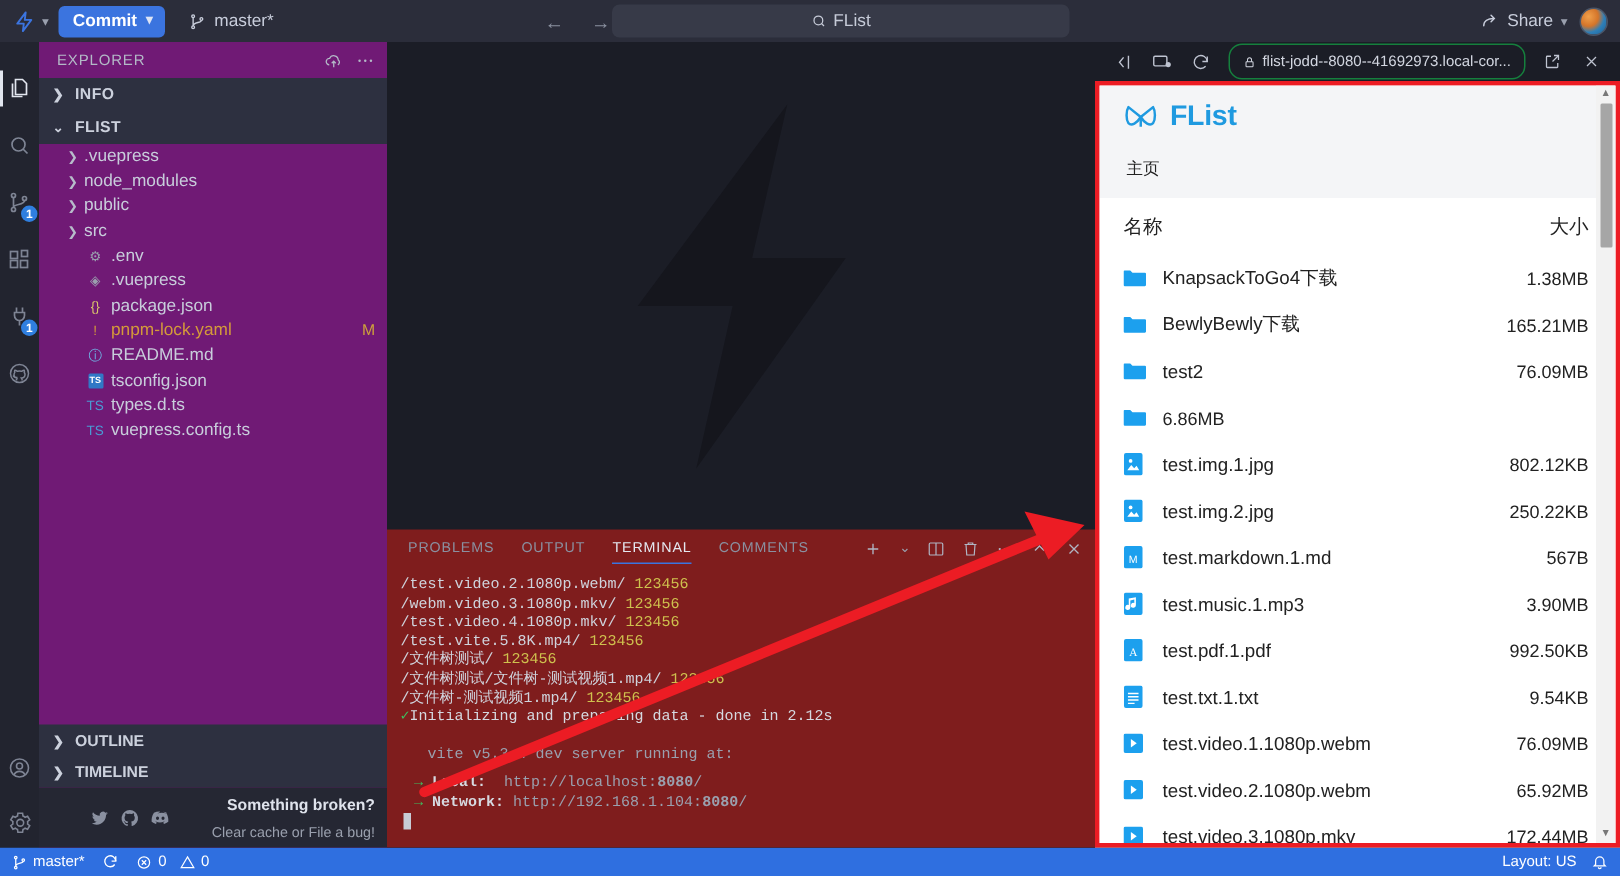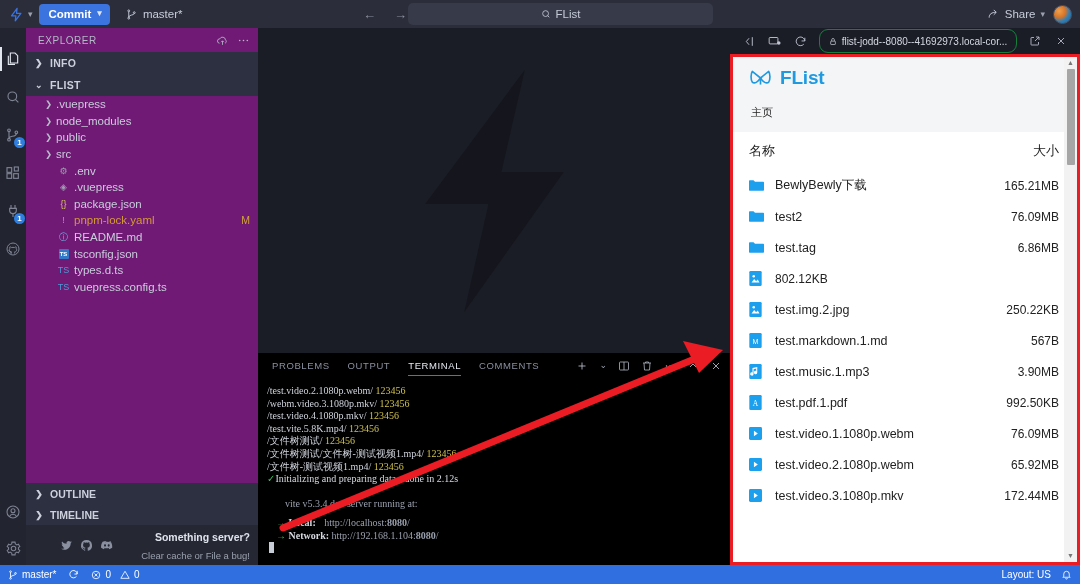--- a/index.html
+++ b/index.html
@@ -153,39 +153,39 @@
     display: flex; flex-direction: column;
     position: relative;
   }
   .watermark {
     position: absolute; left: 0; right: 0; top: 0; bottom: 212px;
     display: flex; align-items: center; justify-content: center;
     pointer-events: none;
   }
   .panel {
     position: absolute; left: 0; right: 0; bottom: 0; height: 212px;
-    background: #000000;
+    background: #7f1d1d;
     display: flex; flex-direction: column;
   }
   .panel-tabs {
     height: 25px; display: flex; align-items: center;
     padding-left: 14px; gap: 18px; position: relative;
   }
   .ptab { font-size: 9.5px; letter-spacing: .6px; color: #8a90a0; position: relative; height: 25px; display:flex; align-items:center;}
   .ptab.active { color: #e4e8f0; }
   .ptab.active::after {
     content:""; position:absolute; left:0; right:0; bottom:2px; height:1px; background:#3b74df;
   }
   .panel-actions {
     position: absolute; right: 8px; top: 0; height: 25px;
     display: flex; align-items: center; gap: 11px; color: #b0b6c4;
   }
   .term {
     flex: 1 1 auto; padding: 7px 0 0 9px;
-    font-family: Liberation Serif, serif;
+    font-family: Liberation Mono, monospace;
     font-size: 10px; line-height: 12.6px; color: #d6d9e0;
     overflow: hidden;
   }
   .tpath { color: #cfd3dc; }
   .tnum { color: #cfc14e; }
   .tgreen { color: #3fbd5e; }
   .tdim { color: #9aa0ae; }
   .tcursor {
     display: inline-block; width: 5px; height: 11px;
     background: #c8ccd6; vertical-align: -2px;
@@ -489,21 +489,21 @@
               <path d="M22 5.8a8 8 0 0 1-2.3.6 4 4 0 0 0 1.8-2.2 8 8 0 0 1-2.6 1A4 4 0 0 0 12 8.8 11.4 11.4 0 0 1 3.7 4.6a4 4 0 0 0 1.2 5.4 4 4 0 0 1-1.8-.5 4 4 0 0 0 3.2 4 4 4 0 0 1-1.8.1 4 4 0 0 0 3.7 2.8A8 8 0 0 1 2 18.1a11.3 11.3 0 0 0 6.2 1.8c7.4 0 11.5-6.2 11.5-11.6v-.5A8 8 0 0 0 22 5.8z"></path>
             </svg>
           <svg width="13" height="13" viewBox="0 0 24 24" fill="currentColor">
               <path d="M12 2a10 10 0 0 0-3.2 19.5c.5.1.7-.2.7-.5v-1.8c-2.8.6-3.4-1.3-3.4-1.3-.5-1.2-1.1-1.5-1.1-1.5-.9-.6.1-.6.1-.6 1 .1 1.5 1 1.5 1 .9 1.5 2.4 1.1 3 .8.1-.7.4-1.1.6-1.4-2.2-.2-4.6-1.1-4.6-5 0-1.1.4-2 1-2.7-.1-.3-.4-1.3.1-2.7 0 0 .8-.3 2.7 1a9.4 9.4 0 0 1 5 0c1.9-1.3 2.7-1 2.7-1 .5 1.4.2 2.4.1 2.7.6.7 1 1.6 1 2.7 0 3.9-2.4 4.8-4.6 5 .4.3.7 1 .7 2v2.9c0 .3.2.6.7.5A10 10 0 0 0 12 2z"></path>
             </svg>
           <svg width="14" height="14" viewBox="0 0 24 24" fill="currentColor">
               <path d="M19.5 6.5A16 16 0 0 0 15.6 5.3l-.2.4a12 12 0 0 1 3.3 1.7 15 15 0 0 0-10.4 0 12 12 0 0 1 3.3-1.7l-.2-.4A16 16 0 0 0 4.5 6.5C2.2 10 1.6 13.4 1.9 16.8a16 16 0 0 0 4.9 2.5l1-1.7a10 10 0 0 1-1.6-.8l.4-.3a11 11 0 0 0 9.6 0l.4.3a10 10 0 0 1-1.6.8l1 1.7a16 16 0 0 0 4.9-2.5c.4-4-.6-7.4-2.4-10.3zM8.6 14.8c-1 0-1.7-.9-1.7-2s.8-2 1.7-2c1 0 1.8.9 1.7 2 0 1.1-.8 2-1.7 2zm6.3 0c-1 0-1.7-.9-1.7-2s.8-2 1.7-2 1.8.9 1.7 2c0 1.1-.8 2-1.7 2z"></path>
             </svg>
         </div>
         <div class="broken">
-          <b>Something server?</b><br>
+          <b>Something broken?</b><br>
           <span>Clear cache or File a bug!</span>
         </div>
       </div>
     </div>
 
     <div class="editor-area">
       <div class="watermark">
         <svg width="215" height="260" viewBox="0 0 24 30">
           <path d="M15.5 1 4 16.5h7.3L8.5 29 20 12.8h-7.2z" fill="#15161d"></path>
         </svg>
@@ -628,50 +628,59 @@
         </div>
 
         <div class="file-list">
 
           <div class="frow">
               <span class="fic">
                 <svg width="15" height="13" viewBox="0 0 20 16" fill="#1ca0ee">
                   <path d="M0 2a1 1 0 0 1 1-1h5l2 2h11a1 1 0 0 1 1 1v10a1 1 0 0 1-1 1H1a1 1 0 0 1-1-1z"></path>
                 </svg>
               </span>
+              <span class="fname">KnapsackToGo4下载</span>
+              <span class="fsize">1.38MB</span>
+            </div>
+          <div class="frow">
+              <span class="fic">
+                <svg width="15" height="13" viewBox="0 0 20 16" fill="#1ca0ee">
+                  <path d="M0 2a1 1 0 0 1 1-1h5l2 2h11a1 1 0 0 1 1 1v10a1 1 0 0 1-1 1H1a1 1 0 0 1-1-1z"></path>
+                </svg>
+              </span>
               <span class="fname">BewlyBewly下载</span>
               <span class="fsize">165.21MB</span>
             </div>
           <div class="frow">
               <span class="fic">
                 <svg width="15" height="13" viewBox="0 0 20 16" fill="#1ca0ee">
                   <path d="M0 2a1 1 0 0 1 1-1h5l2 2h11a1 1 0 0 1 1 1v10a1 1 0 0 1-1 1H1a1 1 0 0 1-1-1z"></path>
                 </svg>
               </span>
               <span class="fname">test2</span>
               <span class="fsize">76.09MB</span>
             </div>
           <div class="frow">
               <span class="fic">
                 <svg width="15" height="13" viewBox="0 0 20 16" fill="#1ca0ee">
                   <path d="M0 2a1 1 0 0 1 1-1h5l2 2h11a1 1 0 0 1 1 1v10a1 1 0 0 1-1 1H1a1 1 0 0 1-1-1z"></path>
                 </svg>
               </span>
-              <span class="fname">test.tag</span>
               <span class="fsize">6.86MB</span>
             </div>
 
           <div class="frow">
               <span class="fic">
                 <svg width="13" height="15" viewBox="0 0 14 17">
                   <rect width="14" height="17" rx="1.5" fill="#1ca0ee"></rect>
                   <circle cx="5" cy="6" r="1.4" fill="#fff"></circle>
                   <path d="M2.5 13l3-4 2.2 2.6 1.8-2 2 3.4z" fill="#fff"></path>
                 </svg>
               </span>
+              <span class="fname">test.img.1.jpg</span>
               <span class="fsize">802.12KB</span>
             </div>
           <div class="frow">
               <span class="fic">
                 <svg width="13" height="15" viewBox="0 0 14 17">
                   <rect width="14" height="17" rx="1.5" fill="#1ca0ee"></rect>
                   <circle cx="5" cy="6" r="1.4" fill="#fff"></circle>
                   <path d="M2.5 13l3-4 2.2 2.6 1.8-2 2 3.4z" fill="#fff"></path>
                 </svg>
               </span>
@@ -705,20 +714,30 @@
               <span class="fic">
                 <svg width="13" height="15" viewBox="0 0 14 17">
                   <rect width="14" height="17" rx="1.5" fill="#1ca0ee"></rect>
                   <text x="7" y="12.5" font-size="8.5" fill="#fff" text-anchor="middle" font-family="Liberation Serif">A</text>
                 </svg>
               </span>
               <span class="fname">test.pdf.1.pdf</span>
               <span class="fsize">992.50KB</span>
             </div>
 
+          <div class="frow">
+              <span class="fic">
+                <svg width="13" height="15" viewBox="0 0 14 17">
+                  <rect width="14" height="17" rx="1.5" fill="#1ca0ee"></rect>
+                  <path d="M3 6h8M3 8.5h8M3 11h8M3 13.5h5" stroke="#fff" stroke-width="1.1"></path>
+                </svg>
+              </span>
+              <span class="fname">test.txt.1.txt</span>
+              <span class="fsize">9.54KB</span>
+            </div>
 
           <div class="frow">
               <span class="fic">
                 <svg width="13" height="13" viewBox="0 0 14 14">
                   <rect width="14" height="14" rx="1.5" fill="#1ca0ee"></rect>
                   <path d="M5.3 4l4.2 3-4.2 3z" fill="#fff"></path>
                 </svg>
               </span>
               <span class="fname">test.video.1.1080p.webm</span>
               <span class="fsize">76.09MB</span>

